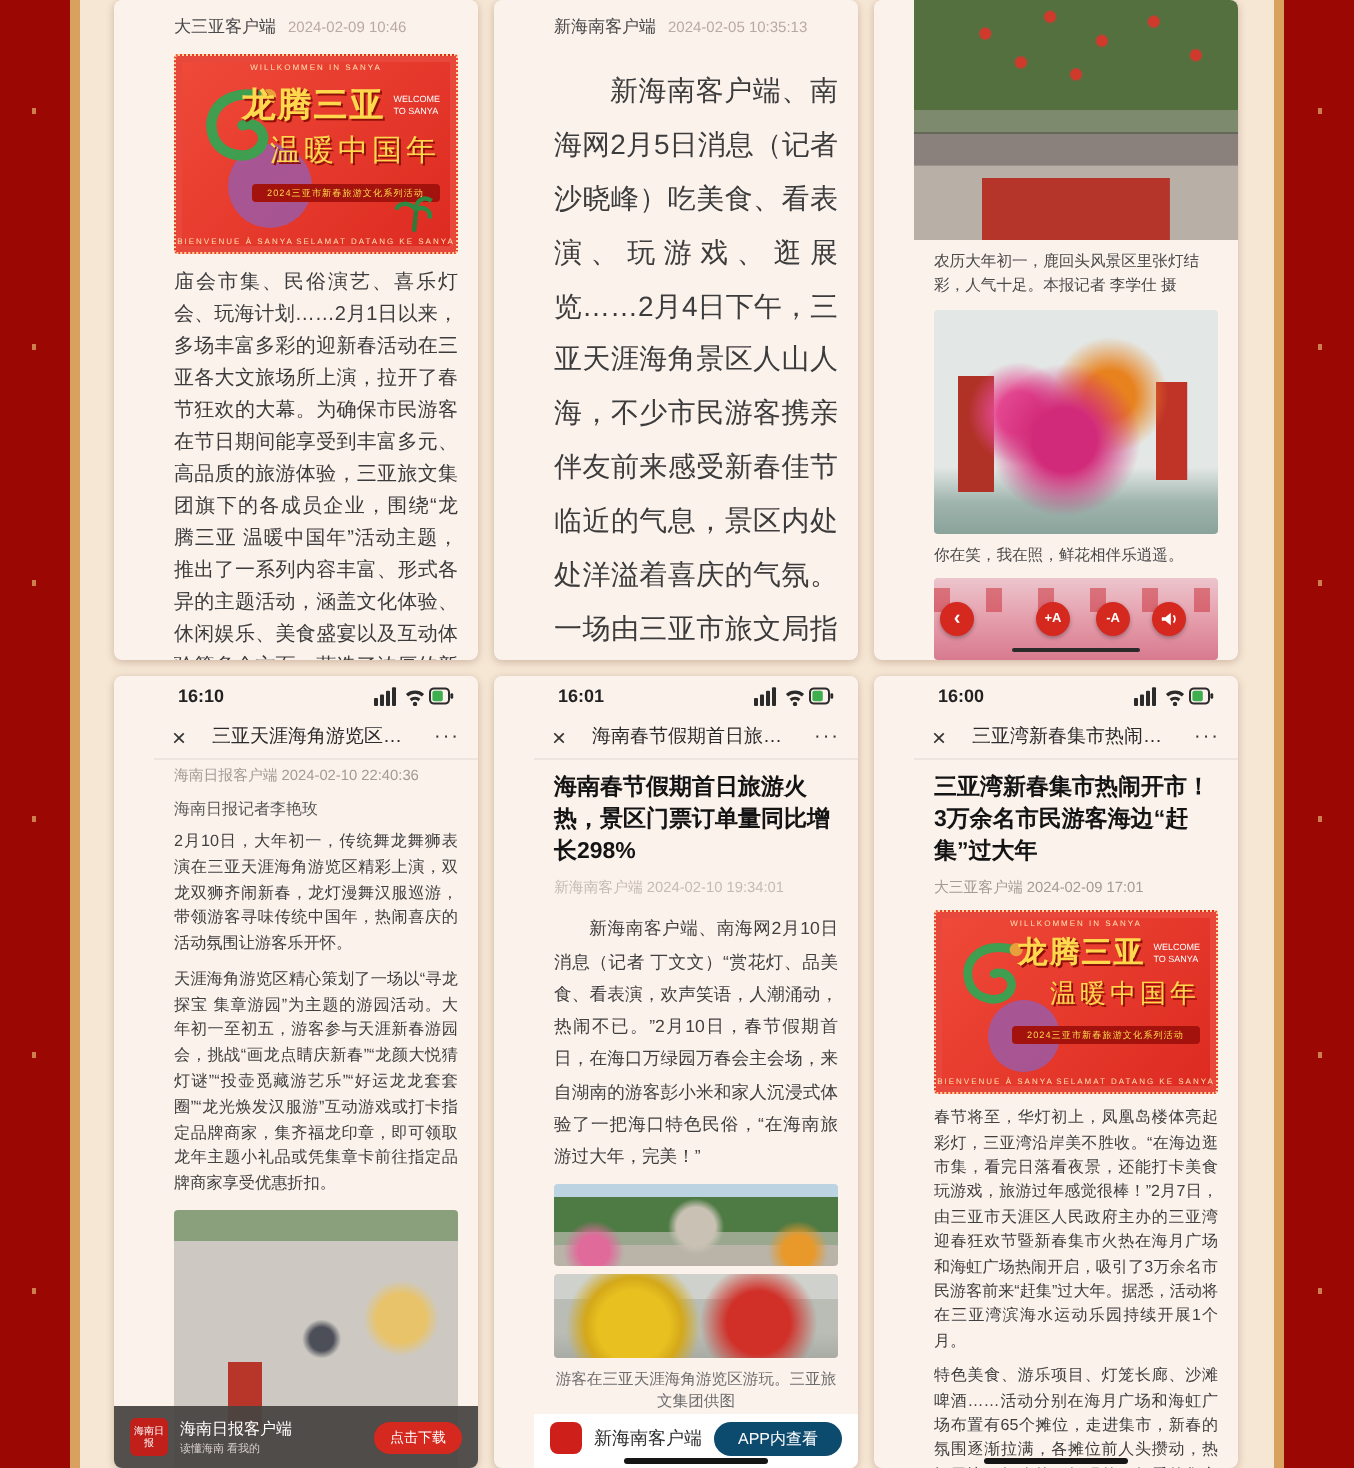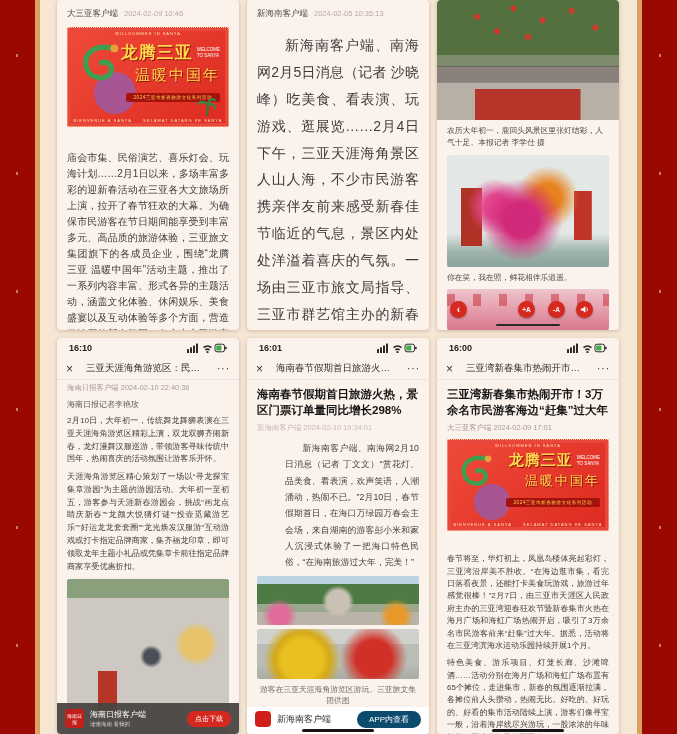--- a/index.html
+++ b/index.html
@@ -13,21 +13,21 @@
   .gold-stripe { position:absolute; top:0; bottom:0; width:5px; background:#d9a15e; z-index:1;}
   .gold-left { left:35px; } .gold-right { right:35px; }
   .red-deco { position:absolute; top:0; bottom:0; width:2px;
     background:repeating-linear-gradient(180deg, transparent 0 54px, rgba(233,190,120,.65) 54px 57px, transparent 57px 118px); }
   .deco-l { left:16px; } .deco-r { right:16px; }
   .center-cream { position:absolute; left:40px; right:40px; top:0; bottom:0; background:#f6e7d5; }
 
   .grid { position:absolute; left:57px; top:0; z-index:2;
     display:grid; grid-template-columns:repeat(3,182px); grid-template-rows:330px 396px; gap:8px; }
   .panel { background:#fcf2ec; border-radius:4px; overflow:hidden; position:relative;
-    box-shadow:0 1px 4px rgba(90,30,10,.25); display:flex; flex-direction:column; }
+    box-shadow:0 1px 4px rgba(90,30,10,.25); display:flex; flex-direction:column;padding-left:20px; }
 
   
   .srcrow { display:flex; align-items:baseline; gap:6px; padding:8px 10px 5px; }
   .srcname { font-size:8.5px; color:#4a4a4a; }
   .srctime { font-size:7.5px; color:#b9a9a2; }
   .bodytxt { padding:7px 10px 0; font-size:10px; line-height:1.6; color:#3c3c3c; text-align:justify; }
   .indent { text-indent:2em; }
   .roomy { font-size:14px; line-height:1.92; }
   .fill { flex:1 1 auto; }
   .ph { margin:6px 10px 0; border-radius:2px; }
@@ -57,21 +57,21 @@
     align-items:center; gap:6px; padding:0 8px 3px; position:relative; }
   .applogo { width:16px; height:16px; border-radius:4px; background:#cf1f1a; flex:0 0 auto;
     display:flex; align-items:center; justify-content:center; color:#fff; font-size:7px; }
   .appname { font-size:9px; color:#2c2c2c; flex:1; }
   .pillbtn { background:#0c4a6e; color:#fff; font-size:8px; padding:3px 12px; border-radius:11px;
     border:none; cursor:pointer; }
   .homebar { position:absolute; bottom:2px; left:50%; transform:translateX(-50%);
     width:72px; height:3px; background:#151515; border-radius:2px; z-index:5; }
 
   
-  .banner { position:relative; height:100px; margin:2px 10px 16px; flex:0 0 auto; border-radius:2px;
+  .banner { position:relative; height:100px; margin:2px 10px 0; flex:0 0 auto; border-radius:2px;
     background:linear-gradient(135deg,#ef4a3a,#dd2a20); overflow:hidden;
     box-shadow:inset 0 0 0 3px #e8473c; border:1px dotted #ffd9a0; }
   .b-top,.b-bottom { position:absolute; left:0; right:0; text-align:center; font-size:4px;
     color:#ffe0b0; letter-spacing:1px; }
   .b-top { top:3px; } .b-bottom { bottom:3px; display:flex; justify-content:space-around; }
   .b-main { position:absolute; right:8px; top:13px; text-align:right; }
   .b-line1 { display:flex; align-items:center; justify-content:flex-end; gap:4px; }
   .b-cn1 { font-size:17px; font-weight:bold; color:#ffd84d; text-shadow:1px 1px 0 #8f1008; letter-spacing:1px; }
   .b-wel { font-size:4.5px; color:#fff; line-height:1.3; text-align:left; }
   .b-cn2 { font-size:15px; font-weight:normal; color:#ffd84d; text-shadow:1px 1px 0 #8f1008; letter-spacing:2px; margin-top:2px; }
@@ -299,21 +299,21 @@
         </svg>
       </span>
     </div>
     <div class="navbar">
       <span class="navclose">×</span>
       <span class="navtitle">海南春节假期首日旅游火热，景区</span>
       <span class="navmore">···</span>
     </div>
     <div class="atitle">海南春节假期首日旅游火热，景区门票订单量同比增长298%</div>
     <div class="ameta ameta-light">新海南客户端 2024-02-10 19:34:01</div>
-    <div class="abody indent" style="font-size:8.8px; line-height:1.85;margin-left:28px;">新海南客户端、南海网2月10日消息（记者 丁文文）“赏花灯、品美食、看表演，欢声笑语，人潮涌动，热闹不已。”2月10日，春节假期首日，在海口万绿园万春会主会场，来自湖南的游客彭小米和家人沉浸式体验了一把海口特色民俗，“在海南旅游过大年，完美！”</div>
+    <div class="abody indent" style="font-size:8.8px; line-height:1.85;">新海南客户端、南海网2月10日消息（记者 丁文文）“赏花灯、品美食、看表演，欢声笑语，人潮涌动，热闹不已。”2月10日，春节假期首日，在海口万绿园万春会主会场，来自湖南的游客彭小米和家人沉浸式体验了一把海口特色民俗，“在海南旅游过大年，完美！”</div>
     <div class="ph ph-park"></div>
     <div class="ph ph-lions"></div>
     <div class="cap cap-center">游客在三亚天涯海角游览区游玩。三亚旅文集团供图</div>
     <div class="footerbar">
       <div class="applogo"></div>
       <span class="appname">新海南客户端</span>
       <button class="pillbtn">APP内查看</button>
       <div class="homebar"></div>
     </div>
   </div>

